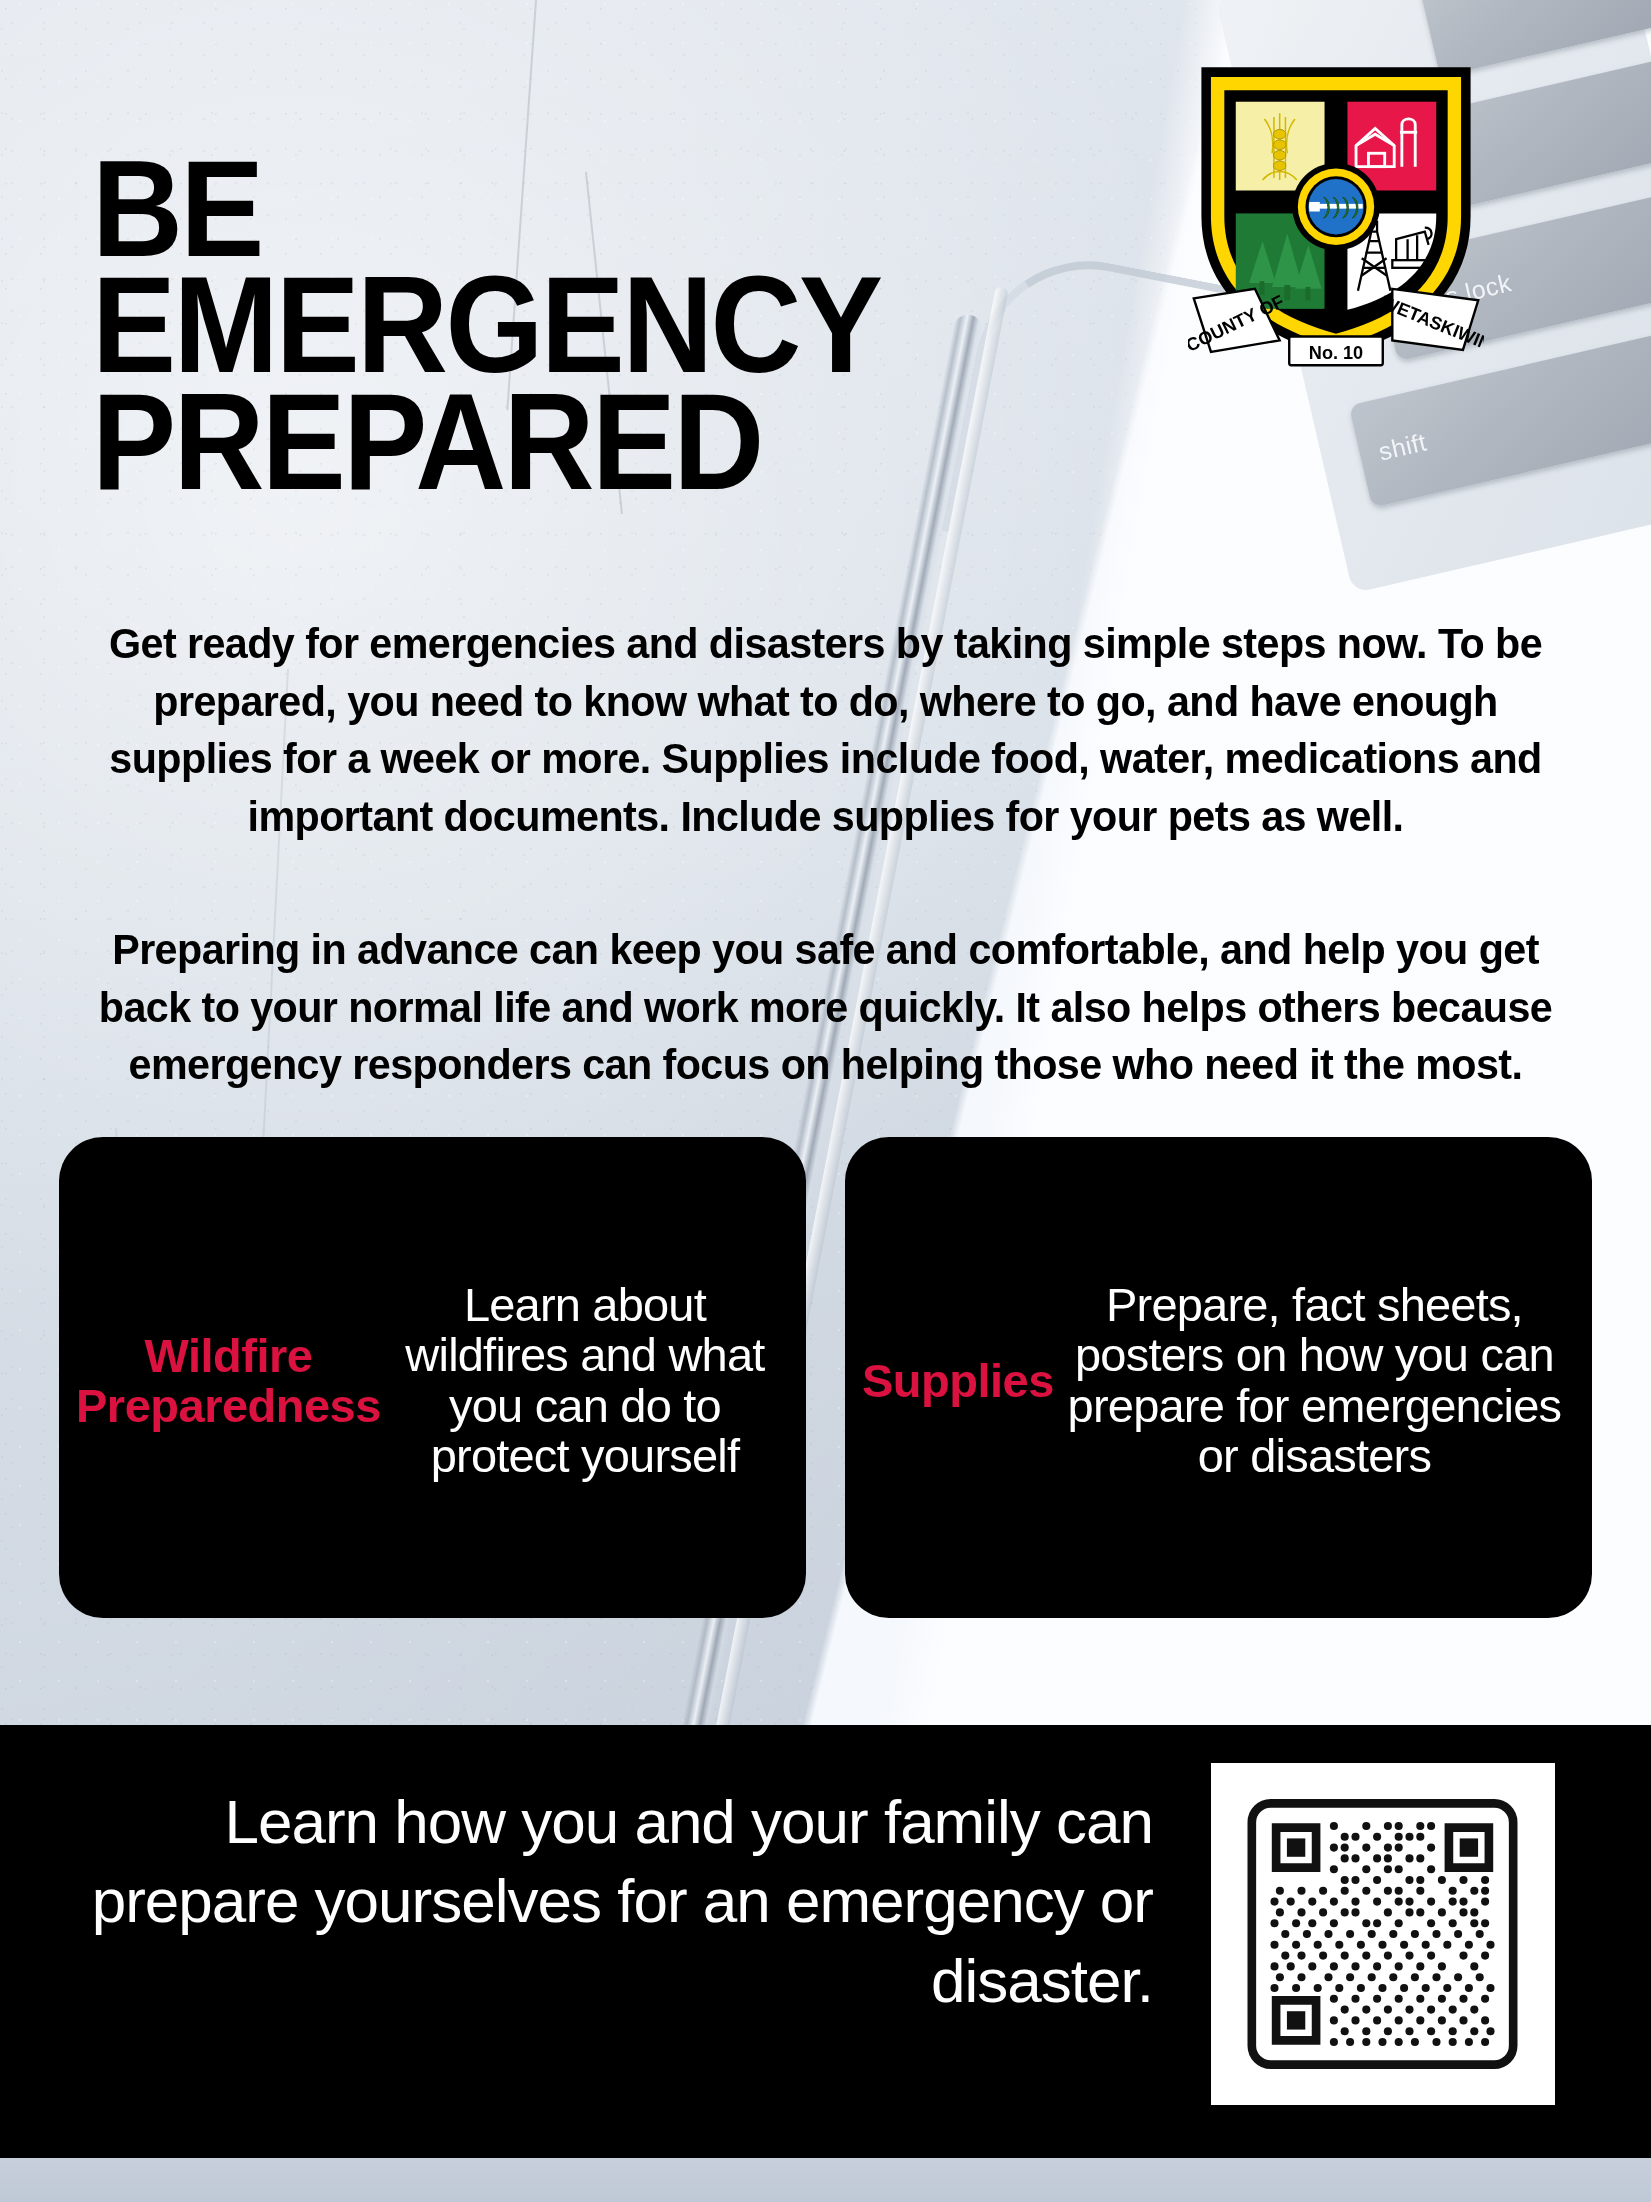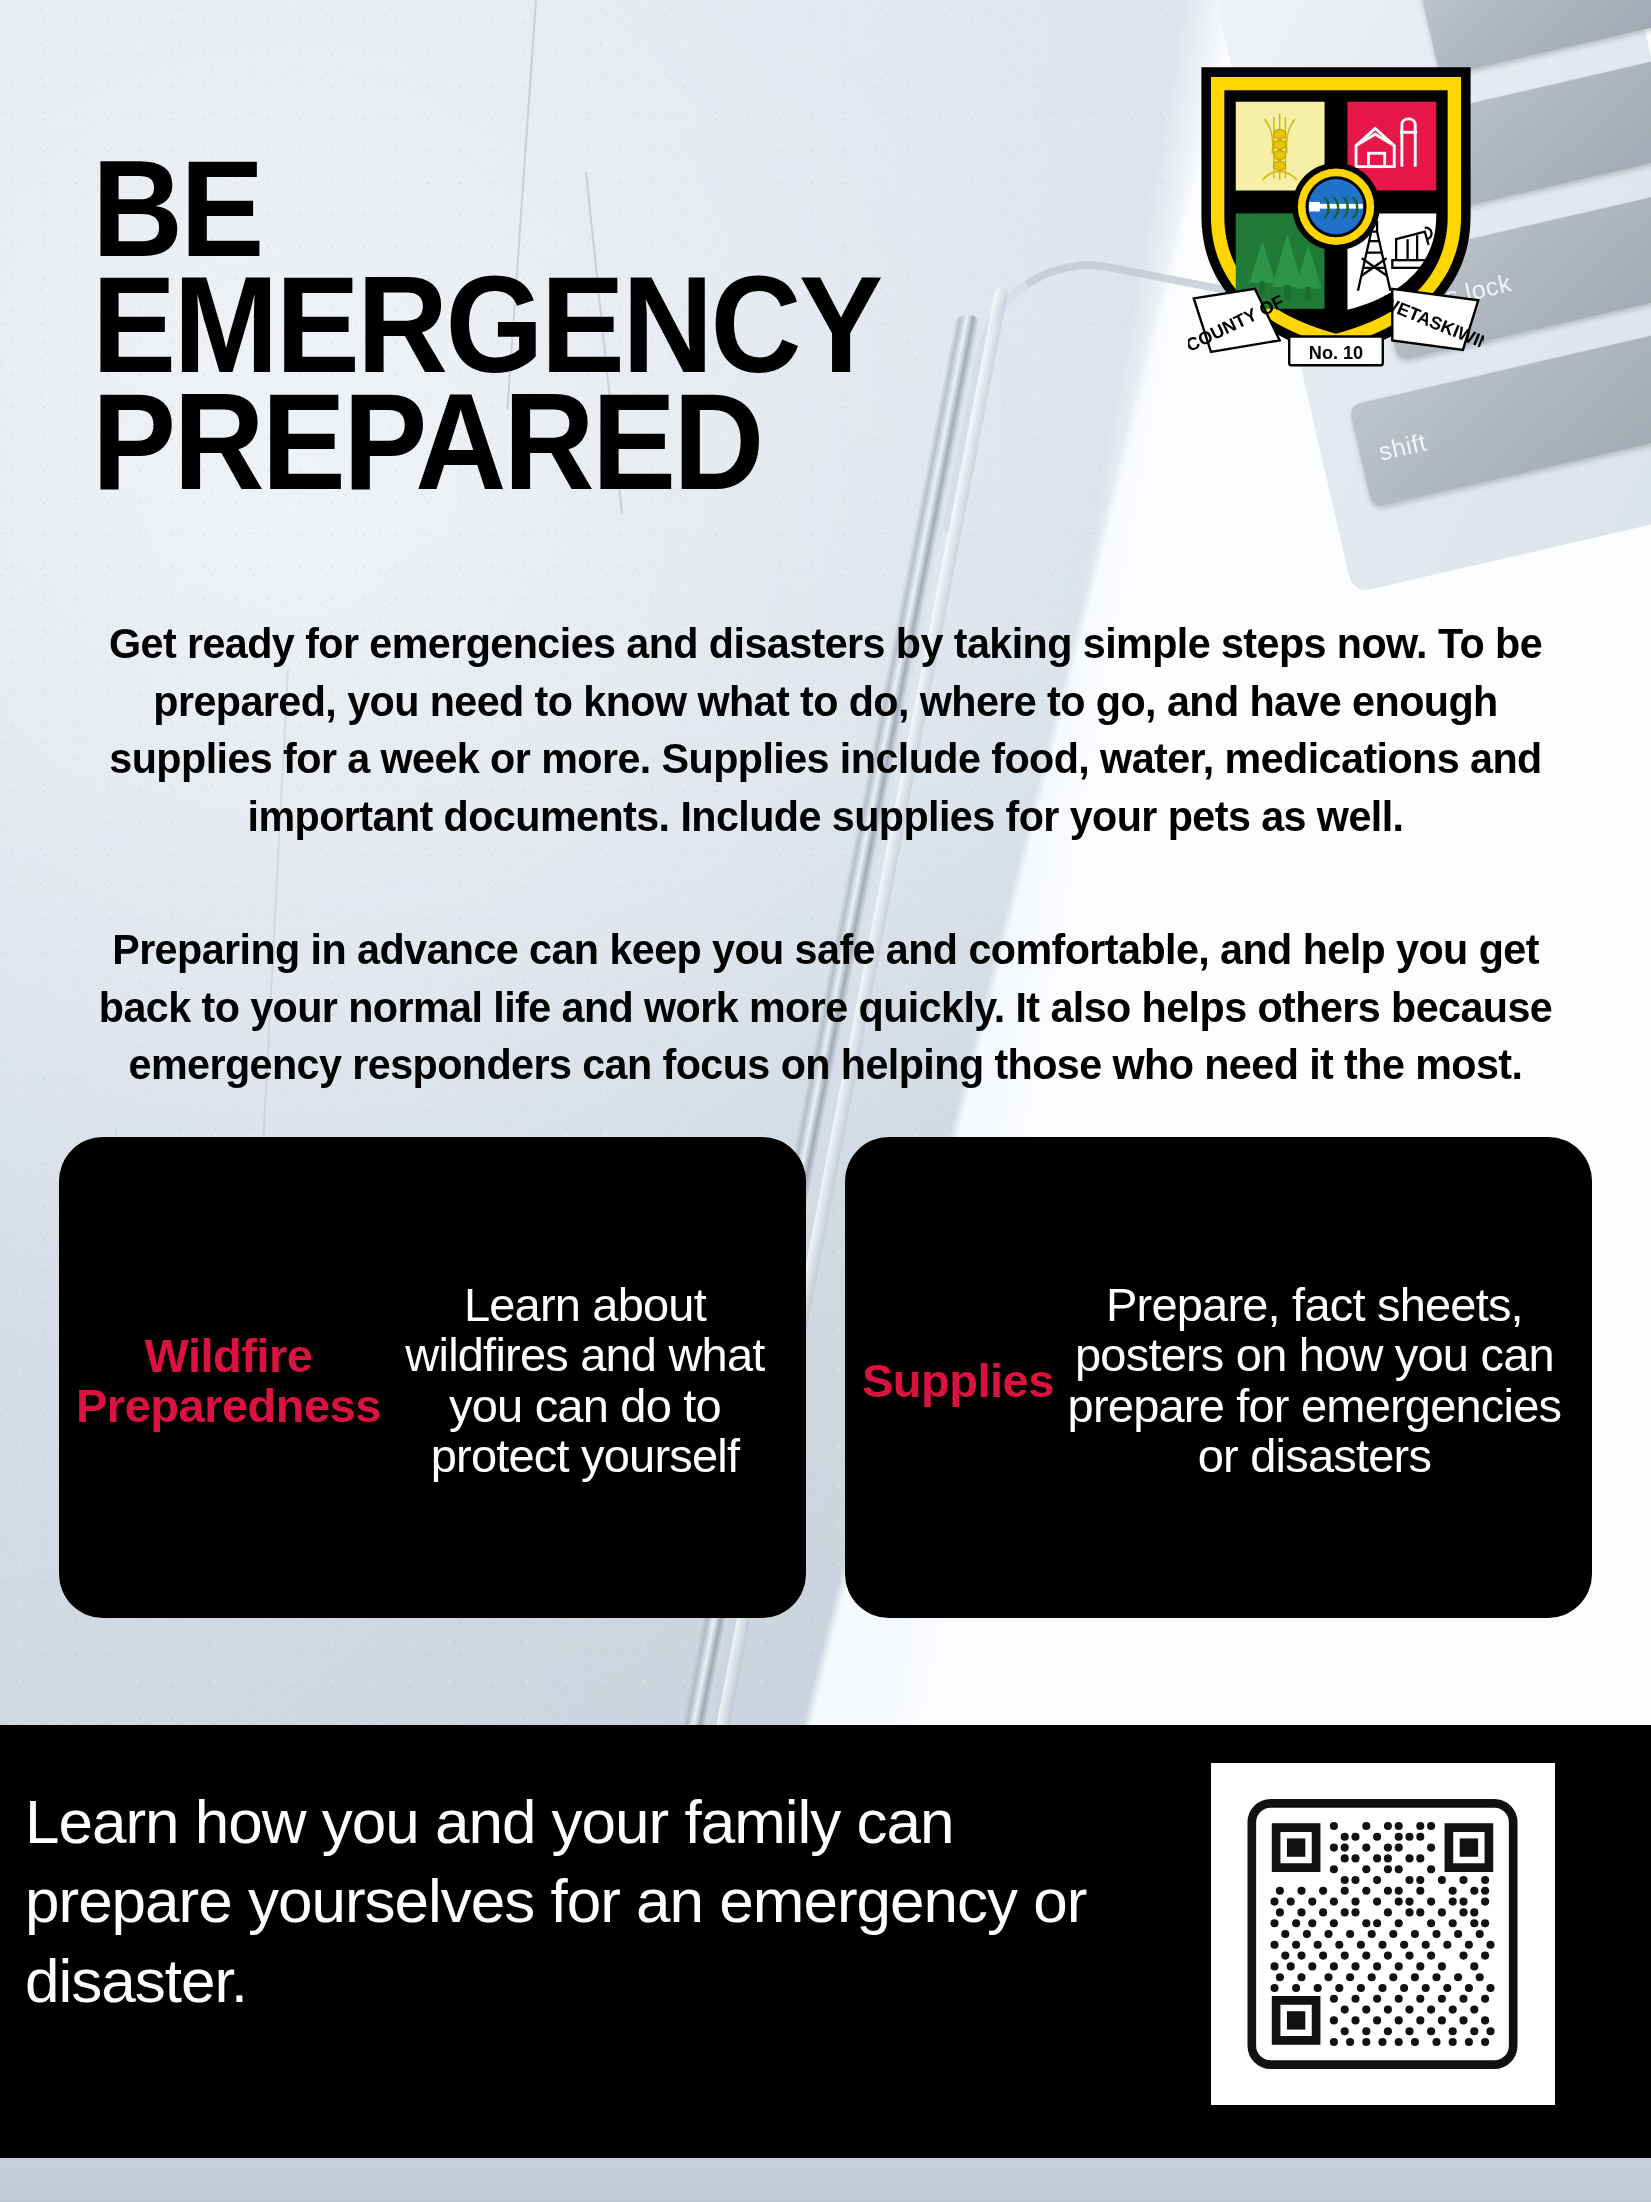--- a/index.html
+++ b/index.html
@@ -243,21 +243,21 @@
     height: 433px;
     background: #000000;
     display: flex;
     align-items: center;
   }
   .banner-text {
     position: absolute;
     left: 25px;
     top: 57px;
     width: 1128px;
-    text-align: left;
+    text-align: right;
     color: #ffffff;
     font-family: "Liberation Sans", sans-serif;
     font-weight: normal;
     font-size: 62px;
     line-height: 1.28;
     letter-spacing: -1px;
   }
 
   
   .qr-frame {

